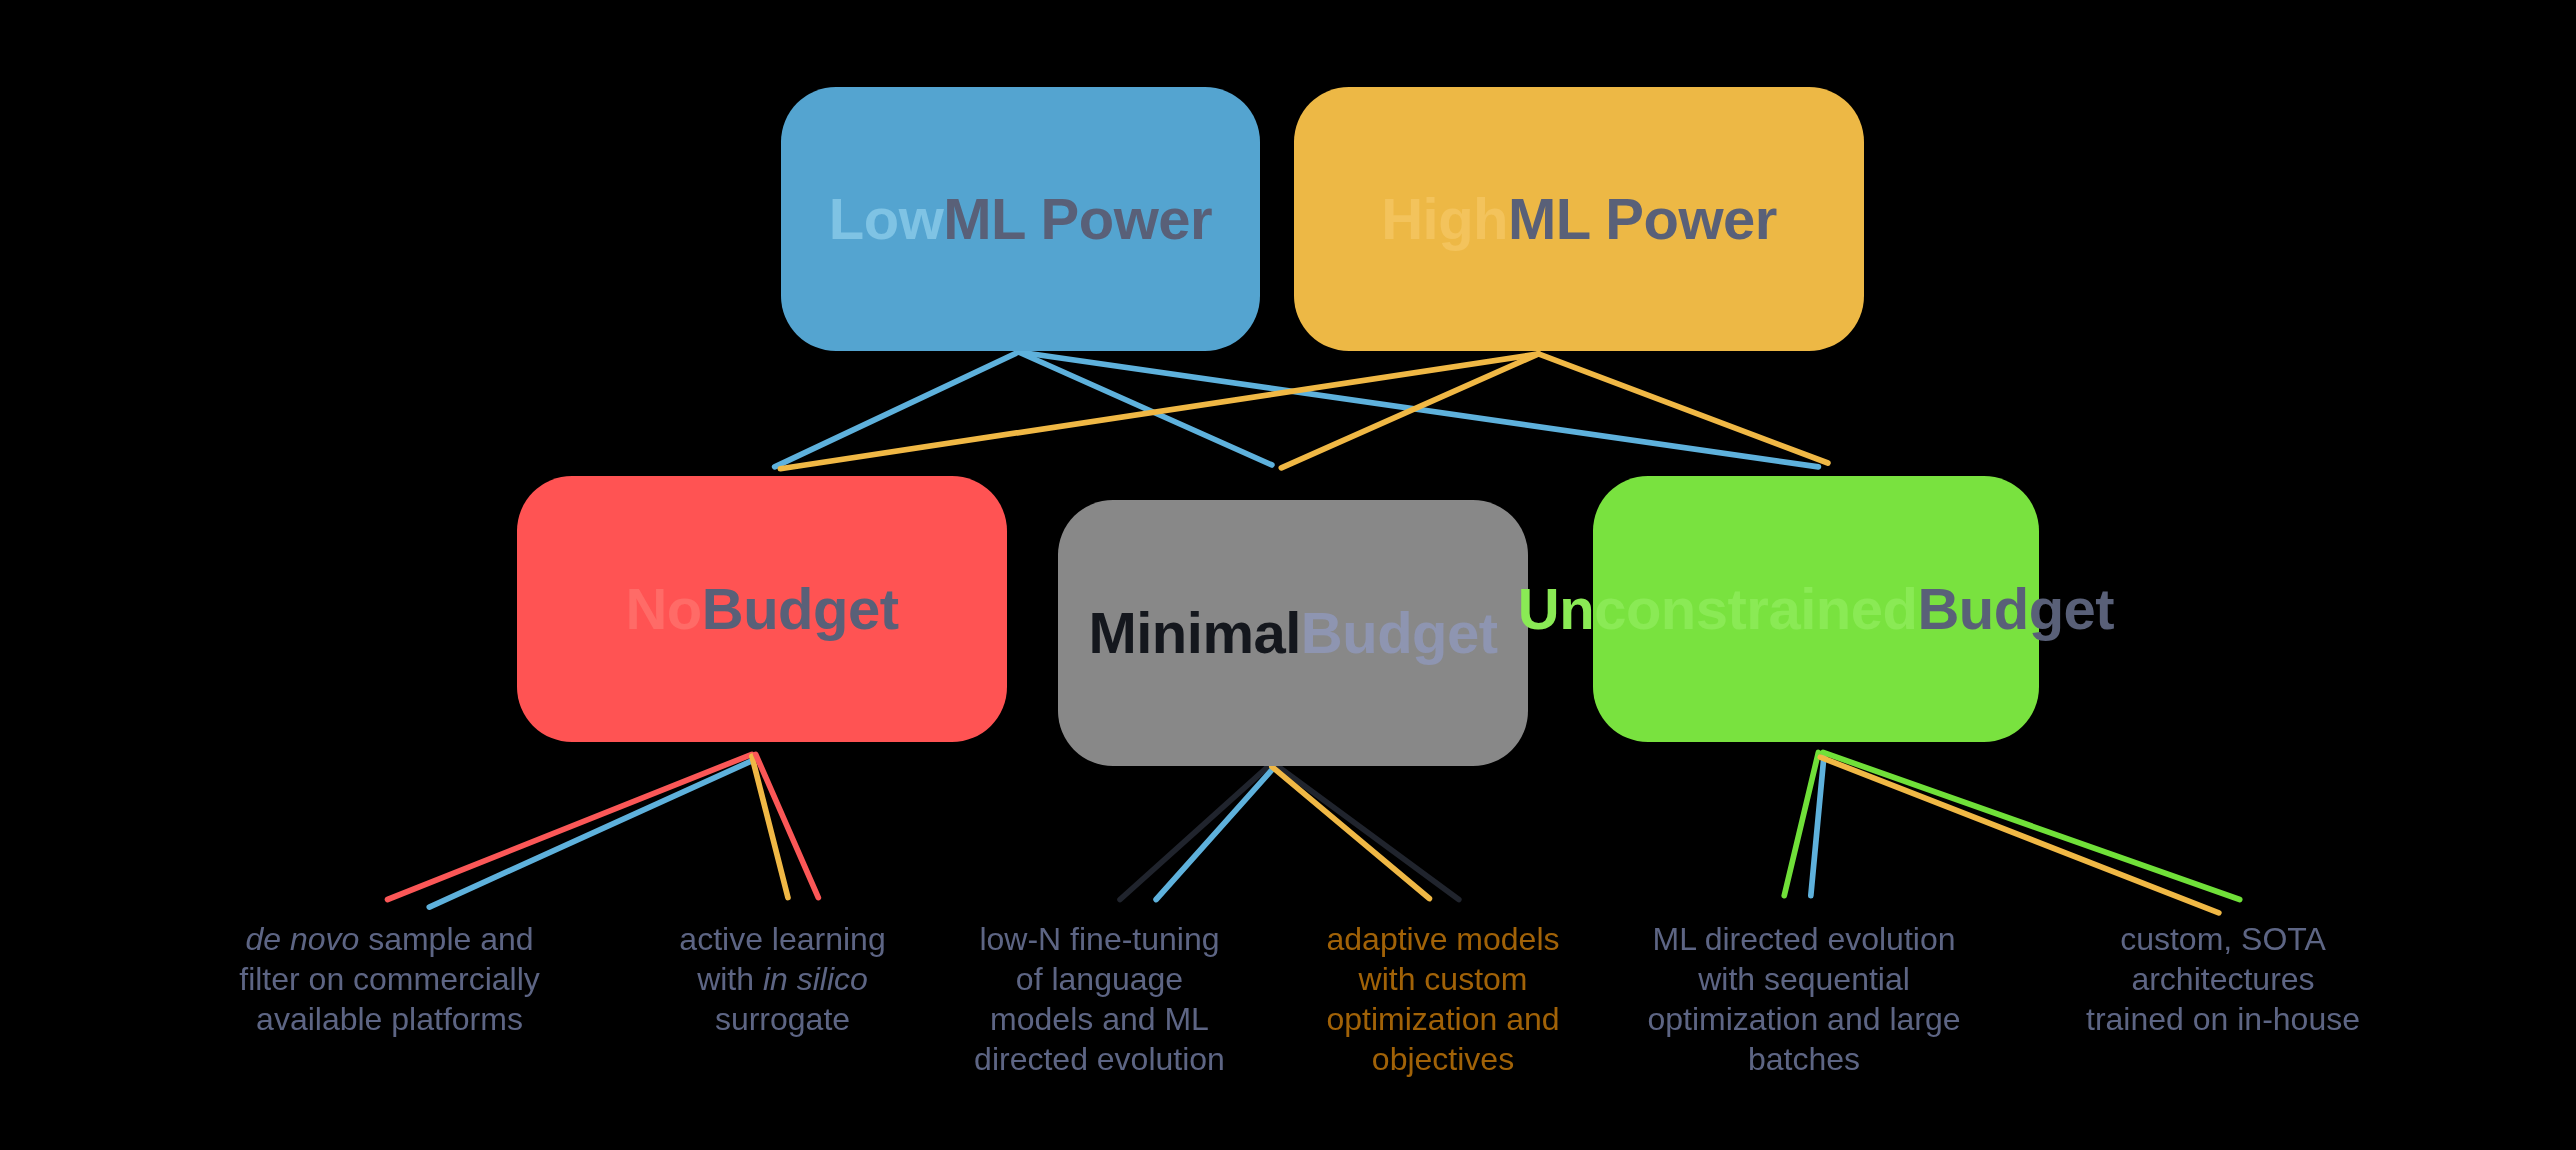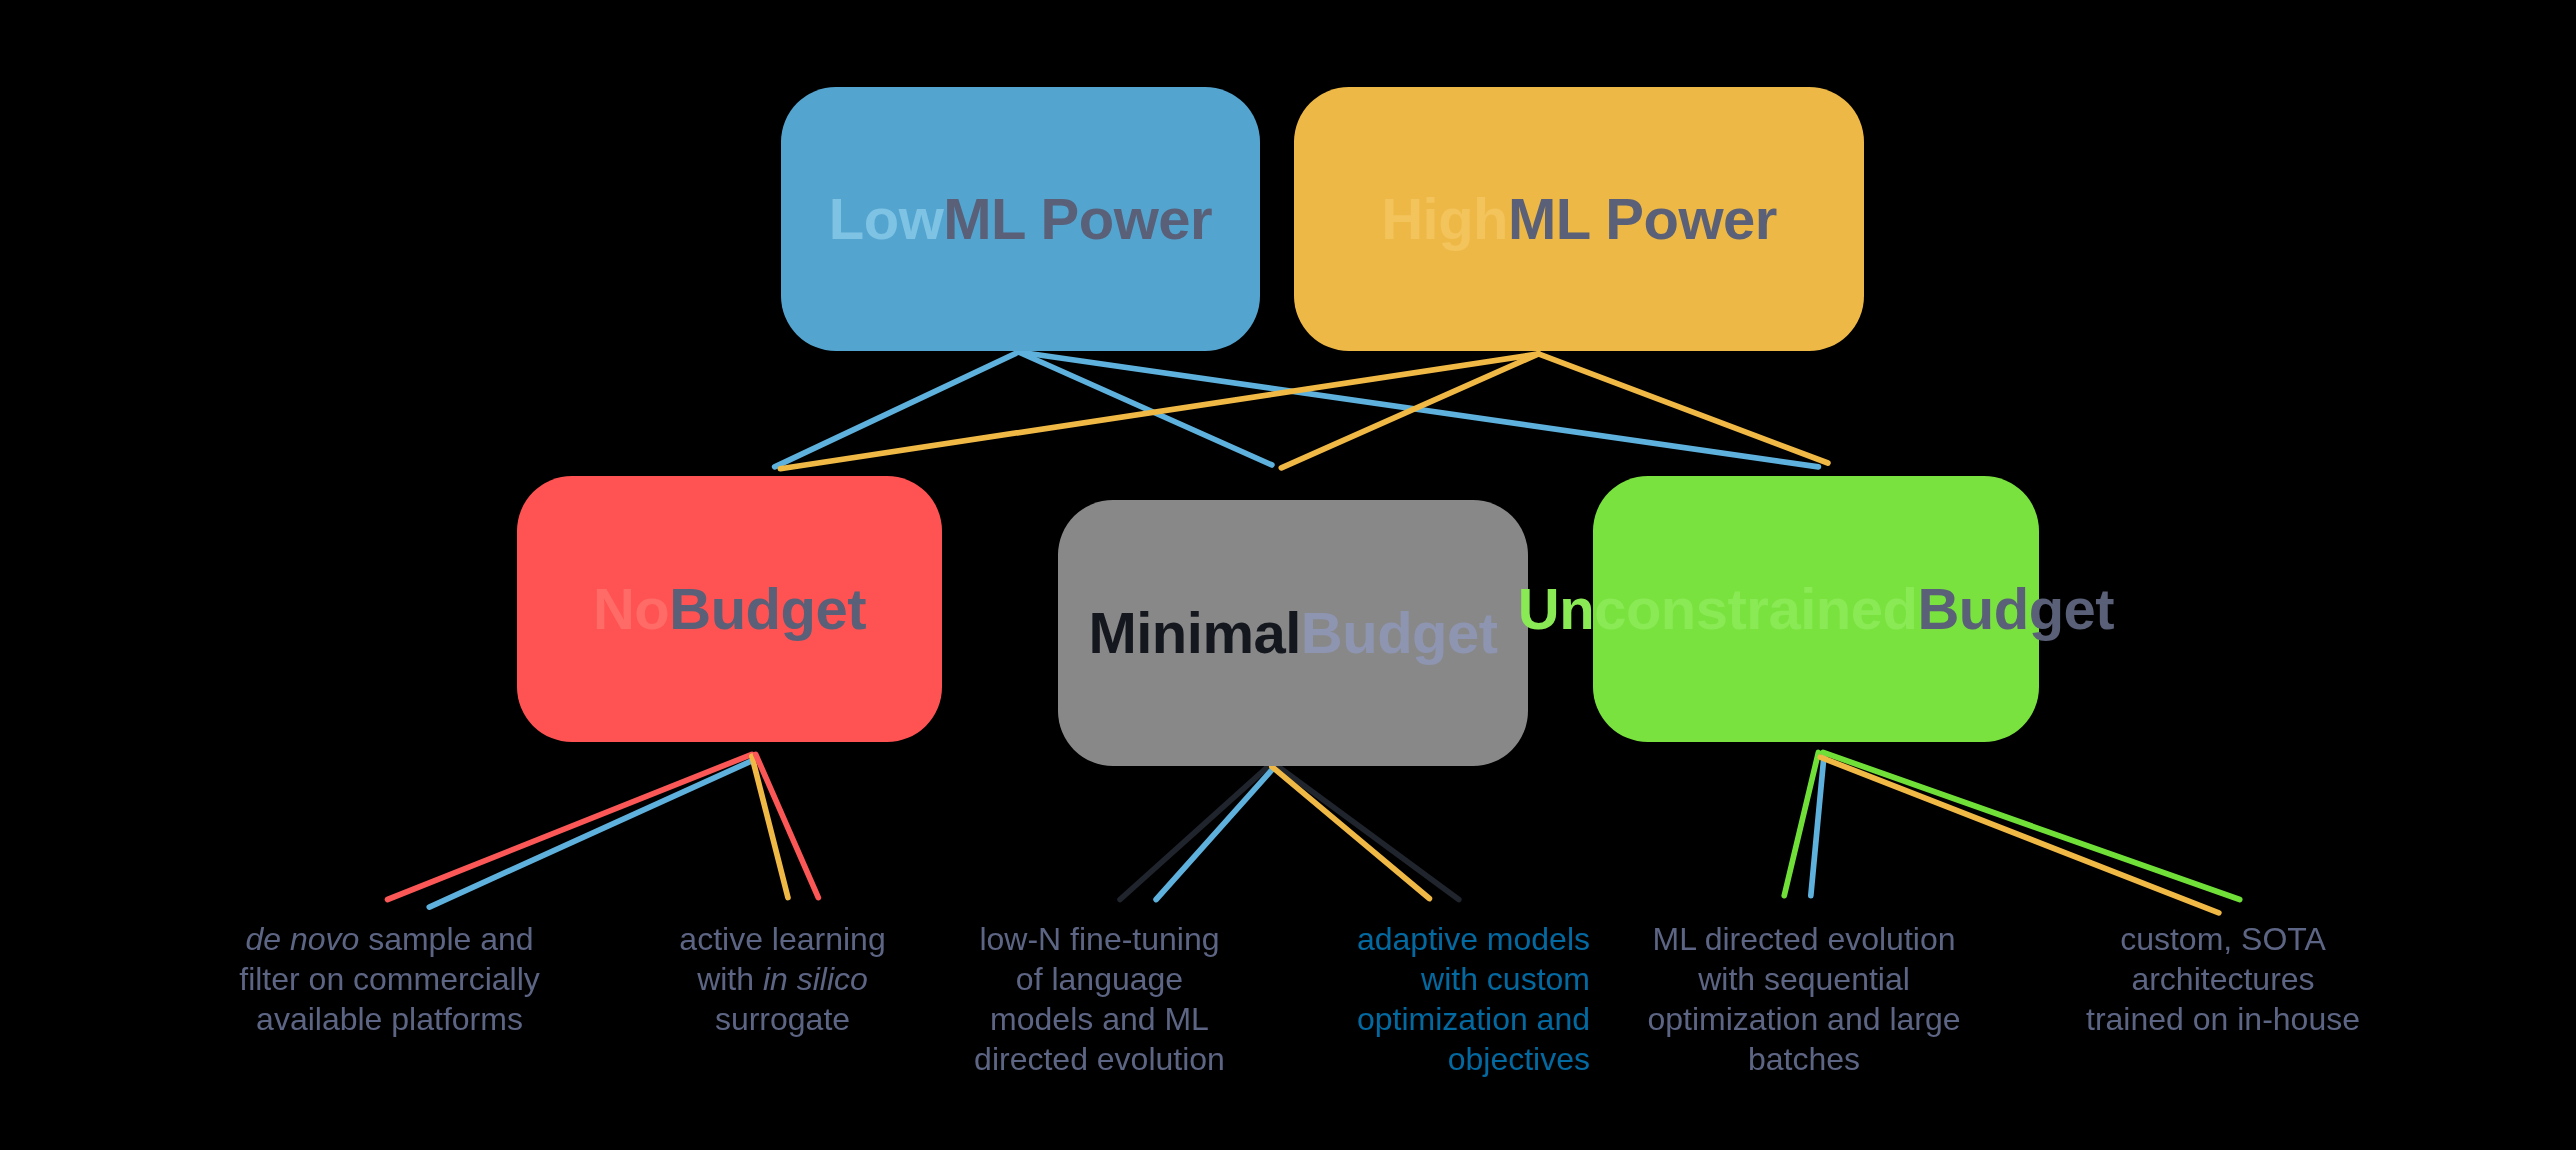--- a/index.html
+++ b/index.html
@@ -6,21 +6,21 @@
   body{width:2576px;height:1150px;overflow:hidden;font-family:"Liberation Sans","DejaVu Sans",sans-serif;}
   .canvas{position:relative;width:2576px;height:1150px;background:#000;}
   .wires{position:absolute;left:0;top:0;width:2576px;height:1150px;}
 
   .node{position:absolute;display:flex;align-items:center;justify-content:center;
         border-radius:55px;text-align:center;}
   .nline{font-weight:700;font-size:58px;line-height:66px;white-space:nowrap;letter-spacing:-0.5px;}
 
   .node-ml-low{left:781px;top:87px;width:479px;height:264px;}
   .node-ml-high{left:1294px;top:87px;width:570px;height:264px;}
-  .node-budget-no{left:517px;top:476px;width:425px;height:266px;}
+  .node-budget-no{left:517px;top:476px;width:490px;height:266px;}
   .node-budget-minimal{left:1058px;top:476px;width:470px;height:266px;margin-top:24px;}
   .node-budget-unconstrained{left:1593px;top:476px;width:446px;height:266px;}
 
   .leaf{position:absolute;top:919px;text-align:center;font-size:32px;line-height:40px;font-weight:400;}
   .leaf i{font-style:italic;}
   .leaf-1{left:209px;width:361px;}
   .leaf-2{left:640px;width:285px;}
   .leaf-3{left:943px;width:313px;}
   .leaf-4{left:1296px;width:294px;}
   .leaf-5{left:1614px;width:380px;}
@@ -86,21 +86,21 @@
       <div><span>active learning</span></div>
       <div><span>with </span><i>in silico</i></div>
       <div><span>surrogate</span></div>
     </div>
   <div class="leaf leaf-3" style="color: rgb(93, 101, 132);">
       <div><span>low-N fine-tuning</span></div>
       <div><span>of language</span></div>
       <div><span>models and ML</span></div>
       <div><span>directed evolution</span></div>
     </div>
-  <div class="leaf leaf-4" style="color: #0369a1; text-align: right;">
+  <div class="leaf leaf-4" style="color: #a16207;">
       <div><span>adaptive models</span></div>
       <div><span>with custom</span></div>
       <div><span>optimization and</span></div>
       <div><span>objectives</span></div>
     </div>
   <div class="leaf leaf-5" style="color: rgb(93, 101, 132);">
       <div><span>ML directed evolution</span></div>
       <div><span>with sequential</span></div>
       <div><span>optimization and large</span></div>
       <div><span>batches</span></div>

